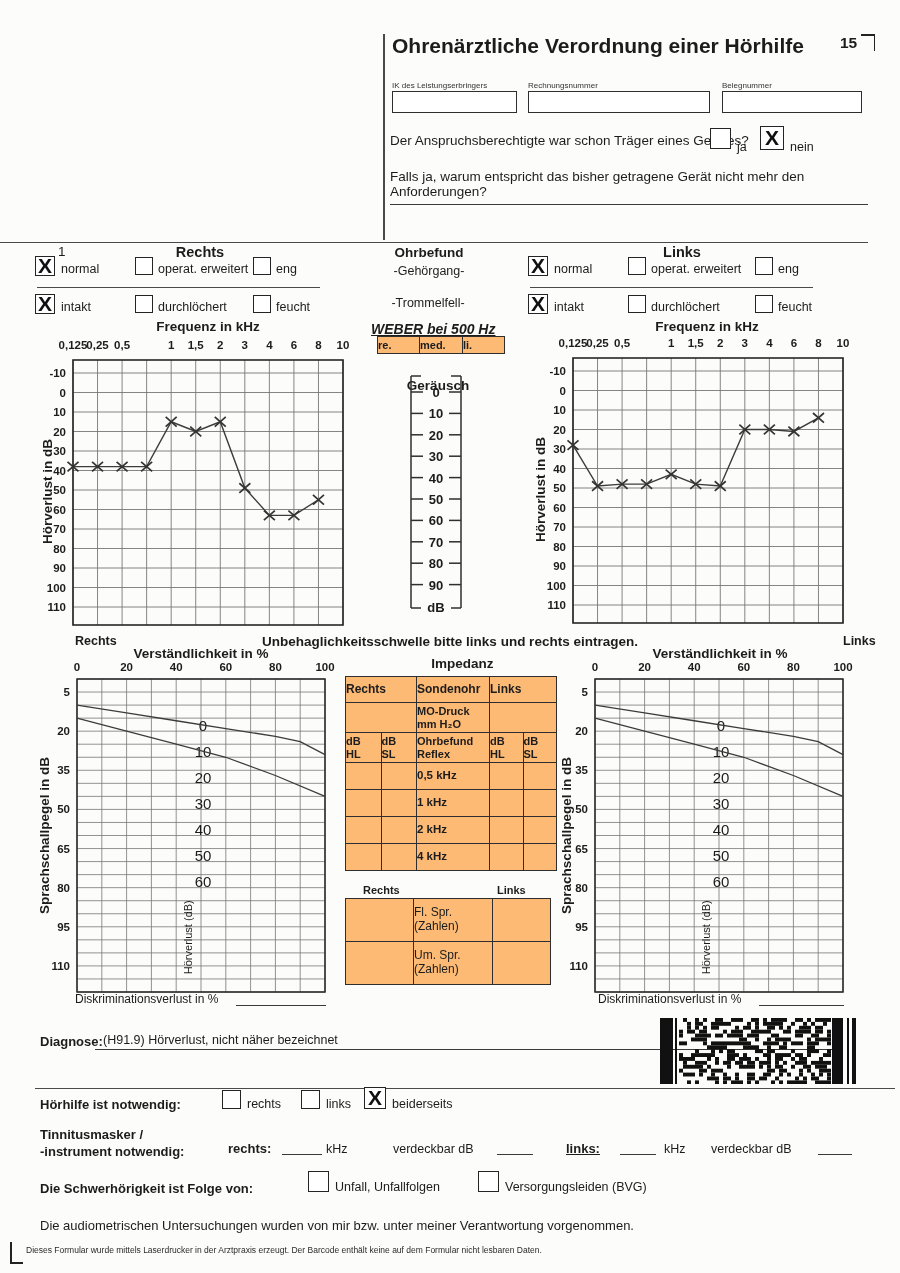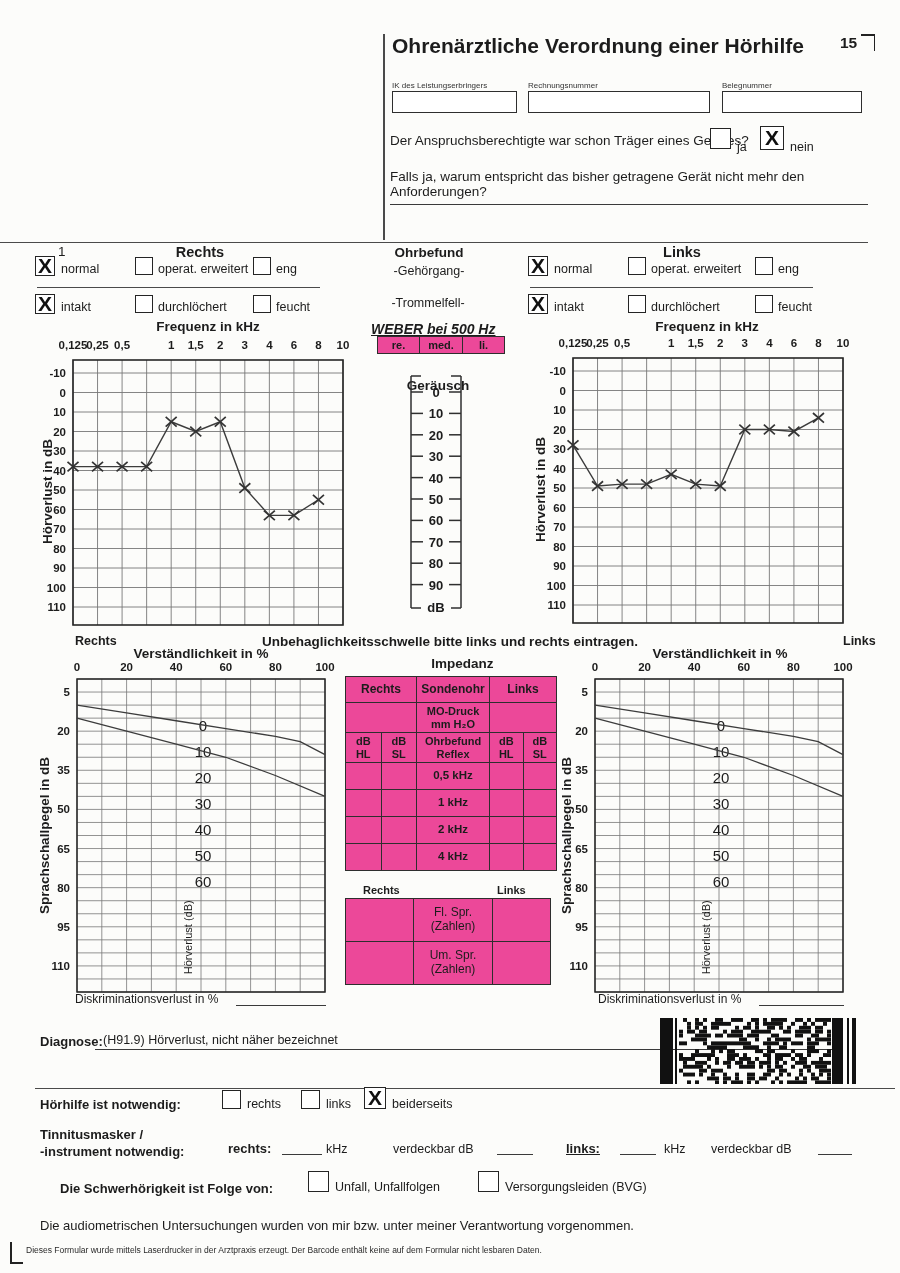--- a/index.html
+++ b/index.html
@@ -12,22 +12,22 @@
   .vline{position:absolute;background:#4a4a4a;}
   .cb{position:absolute;box-sizing:border-box;border:1.8px solid #242424;background:#fff;
       display:flex;align-items:center;justify-content:center;overflow:visible;}
   .cb span{font-weight:bold;font-size:21px;line-height:10px;color:#101010;}
   .cb.sm span{font-size:19px;}
   .fieldbox{position:absolute;box-sizing:border-box;border:1.6px solid #2e2e2e;background:#fff;}
   .flabel{position:absolute;font-size:8px;color:#333;}
   .blank{display:inline-block;border-bottom:1.3px solid #3a3a3a;height:13px;vertical-align:bottom;}
   .ublank{position:absolute;border-bottom:1.3px solid #3a3a3a;}
   table.frm{border-collapse:collapse;table-layout:fixed;}
-  table.frm td{border:1.4px solid #2e2e2e;text-align:center;vertical-align:middle;
-               padding:0;font-size:11px;line-height:1.15;background:#ec4899;}
+  table.frm td{border:1.4px solid #2e2e2e;vertical-align:middle;
+               padding:0;font-size:11px;line-height:1.15;background:#fdba74;}
   .rot{transform:rotate(-90deg);}
   svg text{font-family:"Liberation Sans",sans-serif;}
 </style>
 </head>
 <body>
 
 <div class="page">
 
   <div class="vline" style="left:383px;top:34px;width:1.6px;height:206px;"></div>
   <div class="abs b" style="left:392px;top:34px;font-size:21px;">Ohrenärztliche Verordnung einer Hörhilfe</div>
@@ -923,21 +923,21 @@
   <span class="blank abs" style="left:282px;top:1141px;width:40px;"></span>
   <div class="abs" style="left:326px;top:1142px;font-size:12.5px;">kHz</div>
   <div class="abs" style="left:393px;top:1142px;font-size:12.5px;">verdeckbar dB</div>
   <span class="blank abs" style="left:497px;top:1141px;width:36px;"></span>
   <div class="abs b" style="left:566px;top:1141px;font-size:13px;text-decoration:underline;">links:</div>
   <span class="blank abs" style="left:620px;top:1141px;width:36px;"></span>
   <div class="abs" style="left:664px;top:1142px;font-size:12.5px;">kHz</div>
   <div class="abs" style="left:711px;top:1142px;font-size:12.5px;">verdeckbar dB</div>
   <span class="blank abs" style="left:818px;top:1141px;width:34px;"></span>
 
-  <div class="abs b" style="left:40px;top:1181px;font-size:13px;margin-left:20px;">Die Schwerhörigkeit ist Folge von:</div>
+  <div class="abs b" style="left:40px;top:1181px;font-size:13px;">Die Schwerhörigkeit ist Folge von:</div>
   <div class="cb sm" style="left:308px;top:1171px;width:21px;height:21px;">
       <span></span>
     </div>
   <div class="abs" style="left:335px;top:1180px;font-size:12.5px;">Unfall, Unfallfolgen</div>
   <div class="cb sm" style="left:478px;top:1171px;width:21px;height:21px;">
       <span></span>
     </div>
   <div class="abs" style="left:505px;top:1180px;font-size:12.5px;">Versorgungsleiden (BVG)</div>
 
   <div class="abs" style="left:26px;top:1245px;font-size:8.5px;color:#2a2a2a;">Dieses Formular wurde mittels Laserdrucker in der Arztpraxis erzeugt. Der Barcode enthält keine auf dem Formular nicht lesbaren Daten.</div>

